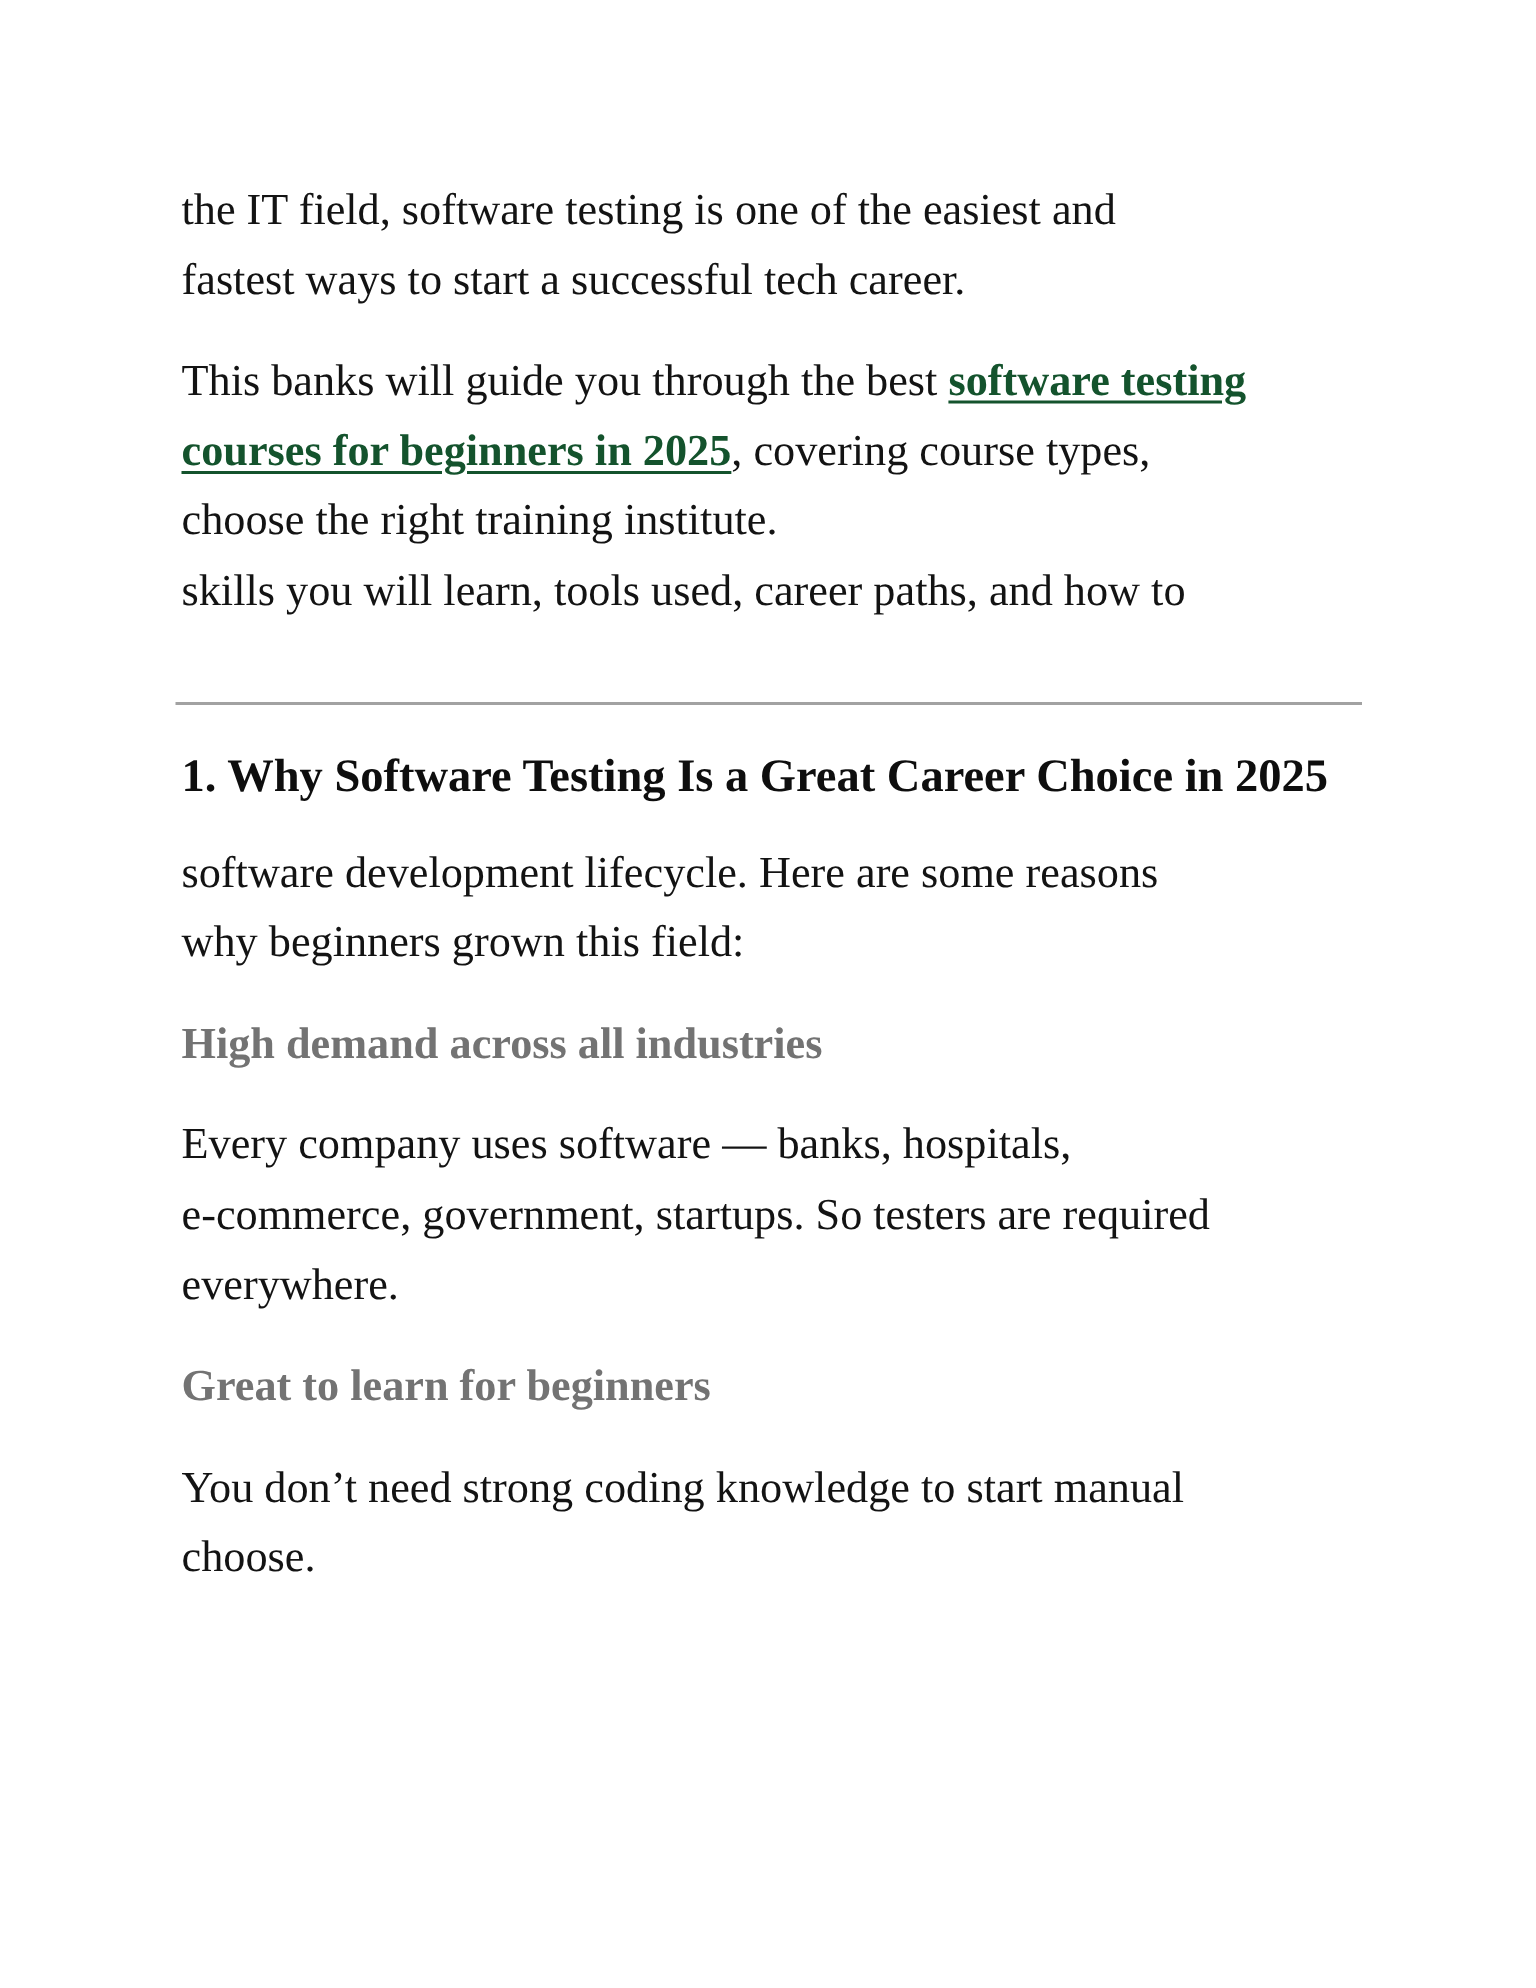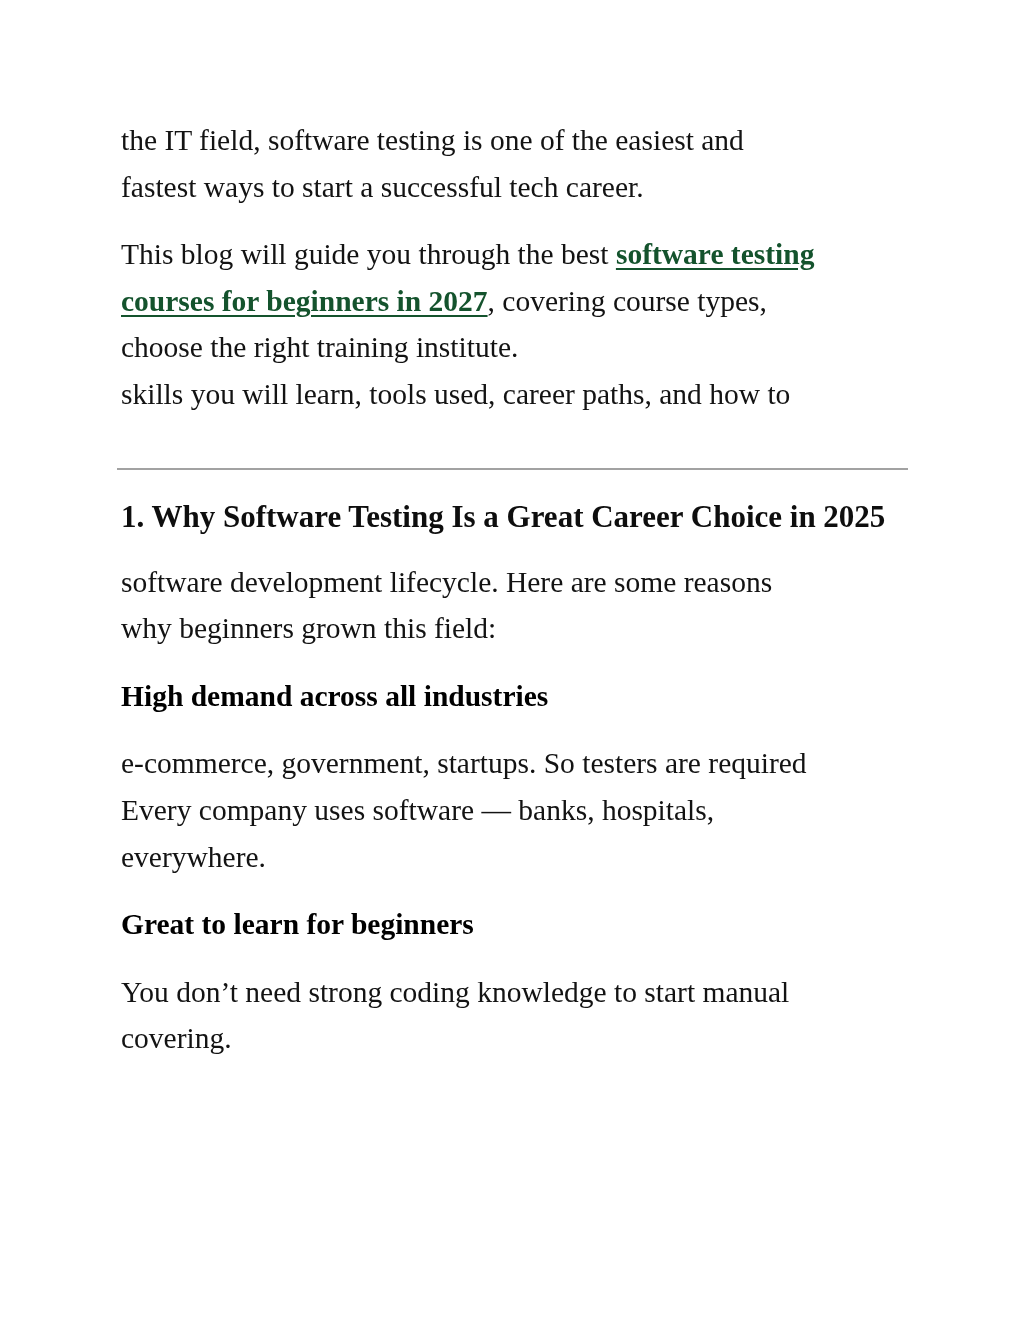--- a/index.html
+++ b/index.html
@@ -53,60 +53,60 @@
     line-height: 47px;
     font-weight: bold;
     color: #0e0e0e;
     white-space: nowrap;
   }
   .sub-heading {
     margin: 0 0 21px 0;
     font-size: 29.5px;
     line-height: 46.6px;
     font-weight: bold;
-    color: #000000;
+    color: #737373;
     font-family: Liberation Serif, serif;
   }
 </style>
 </head>
 <body>
 
 <div class="page">
   <div class="content">
 
     <p class="para">
       <span class="line">the IT field, software testing is one of the easiest and</span>
       <span class="line">fastest ways to start a successful tech career.</span>
     </p>
 
     <p class="para">
-      <span class="line"><span>This blog will guide you through the best </span><a class="doc-link">software testing</a></span>
-      <span class="line"><a class="doc-link">courses for beginners in 2027</a><span>, covering course types,</span></span>
+      <span class="line"><span>This banks will guide you through the best </span><a class="doc-link">software testing</a></span>
+      <span class="line"><a class="doc-link">courses for beginners in 2025</a><span>, covering course types,</span></span>
       <span class="line">choose the right training institute.</span>
       <span class="line">skills you will learn, tools used, career paths, and how to</span>
     </p>
 
     <hr class="divider">
 
     <h2 class="section-heading">1. Why Software Testing Is a Great Career Choice in 2025</h2>
 
     <p class="para">
       <span class="line">software development lifecycle. Here are some reasons</span>
       <span class="line">why beginners grown this field:</span>
     </p>
 
     <h3 class="sub-heading">High demand across all industries</h3>
 
     <p class="para">
+      <span class="line">Every company uses software — banks, hospitals,</span>
       <span class="line">e-commerce, government, startups. So testers are required</span>
-      <span class="line">Every company uses software — banks, hospitals,</span>
       <span class="line">everywhere.</span>
     </p>
 
     <h3 class="sub-heading">Great to learn for beginners</h3>
 
     <p class="para">
       <span class="line">You don’t need strong coding knowledge to start manual</span>
-      <span class="line">covering.</span>
+      <span class="line">choose.</span>
     </p>
 
   </div>
 </div>
 
 </body></html>

